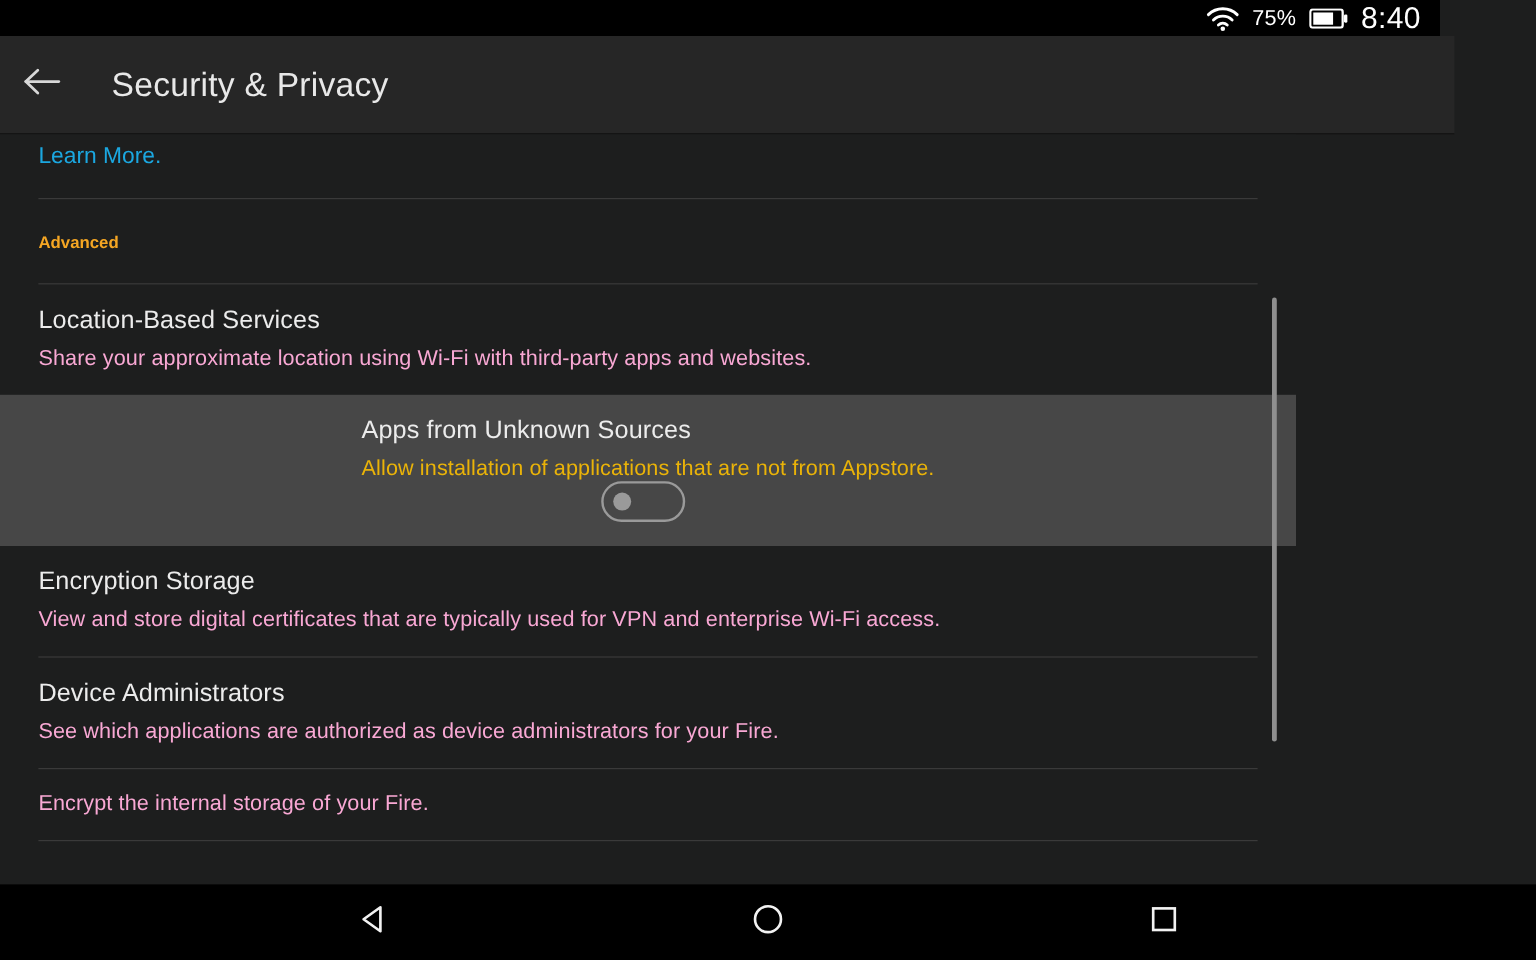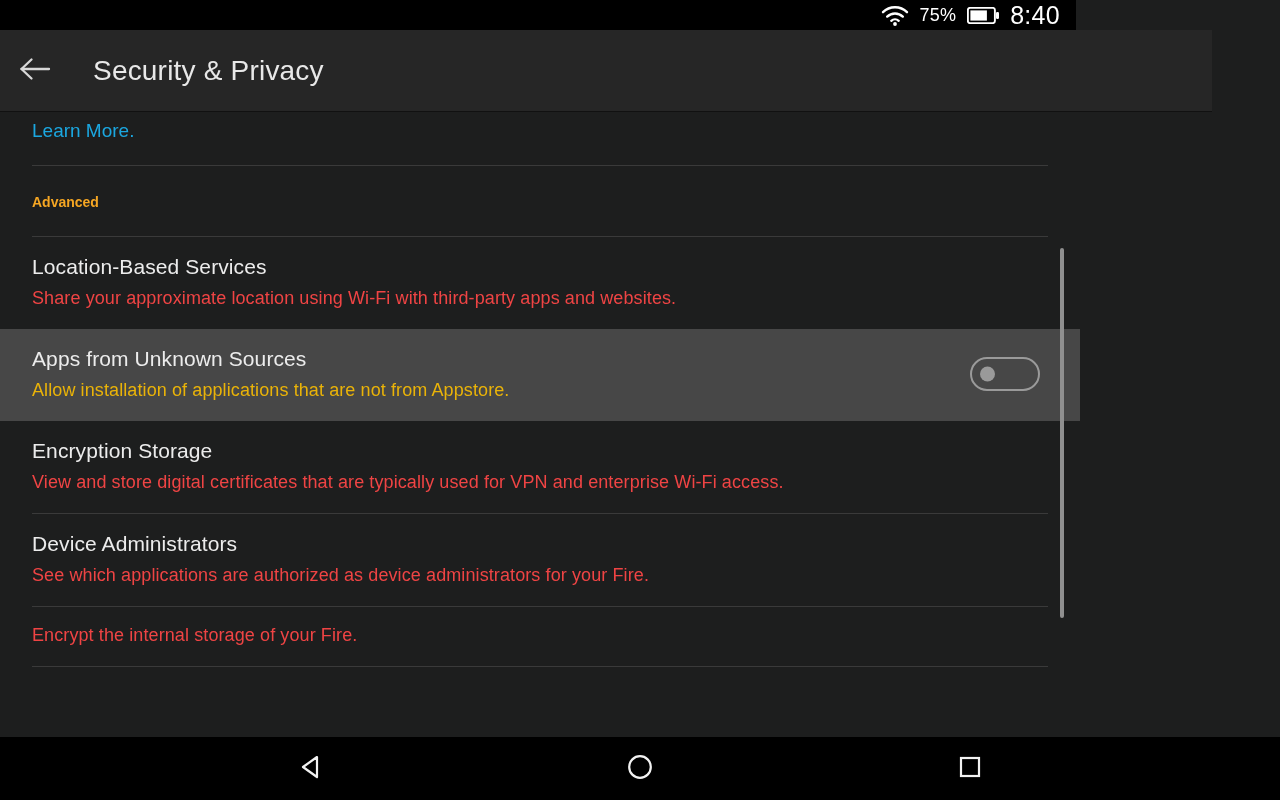--- a/index.html
+++ b/index.html
@@ -11,21 +11,21 @@
   }
   #screen {
     position:relative;
     width:1280px; height:800px;
     background:#1d1e1e;
   }
 
   
   #status-bar {
     position:absolute; top:0; left:0;
-    width:1076px; height:30px;
+    width:1200px; height:30px;
     background:#000;
     display:flex; align-items:center; justify-content:flex-end;
     padding-right:16px;
     gap:11px;
   }
   .wifi-icon { display:block; }
   .battery-pct {
     color:#fff; font-size:18px; letter-spacing:0.2px;
     font-family:"Liberation Sans", sans-serif;
   }
@@ -94,25 +94,25 @@
   }
   .row-texts { flex:1; }
   .row-title {
     color:#ececec;
     font-size:21px;
     font-weight:400;
     margin-bottom:9px;
     letter-spacing:0.1px;
   }
   .row-sub {
-    color:#ef4444;
+    color:#f9a8d4;
     font-size:18px;
     letter-spacing:0.1px;
   }
-  .row.highlighted { background:#474747; }
+  .row.highlighted { background:#474747;flex-direction:column; }
   .row.highlighted .row-sub { color:#eab308; }
 
   
   .toggle {
     width:70px; height:34px;
     border:2px solid #9a9a9a;
     border-radius:17px;
     position:relative;
     flex:0 0 auto;
     margin-right:8px;

